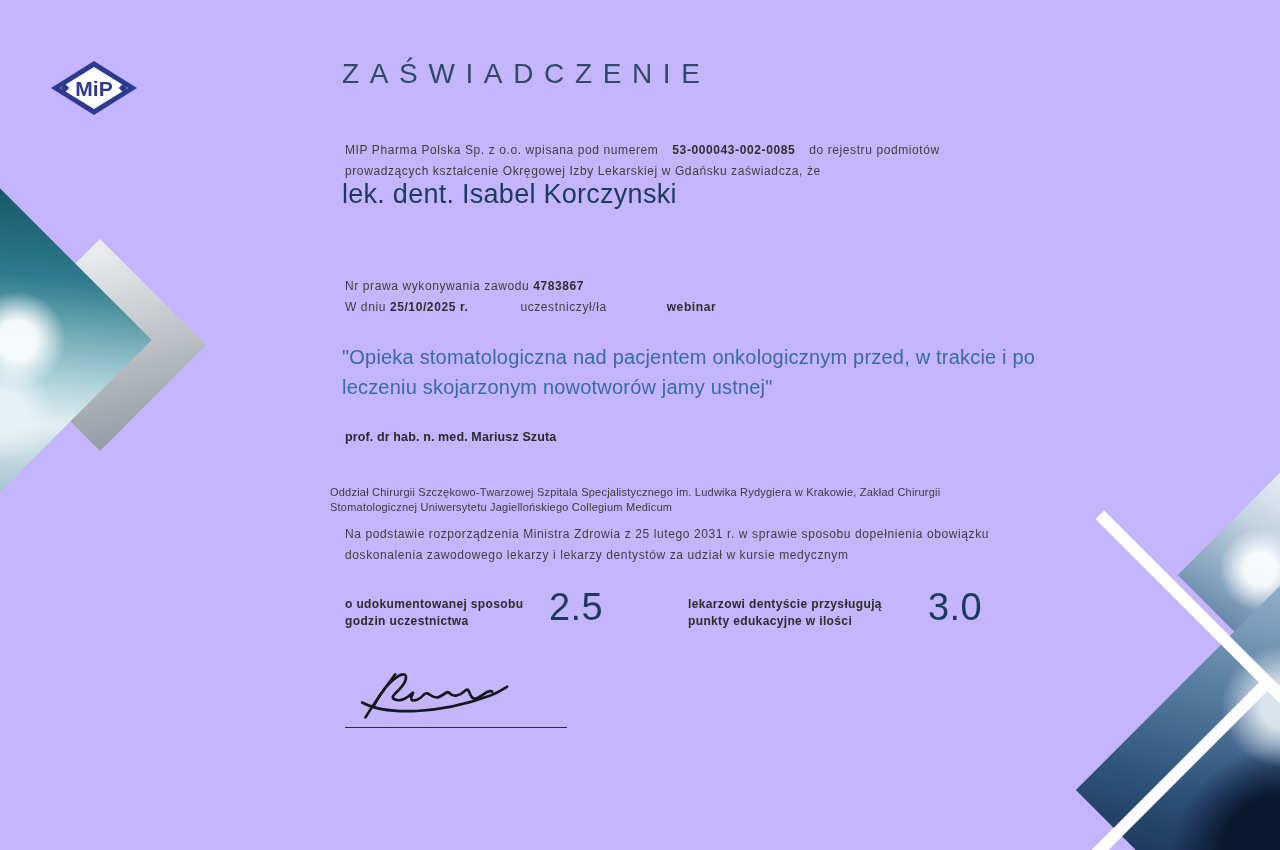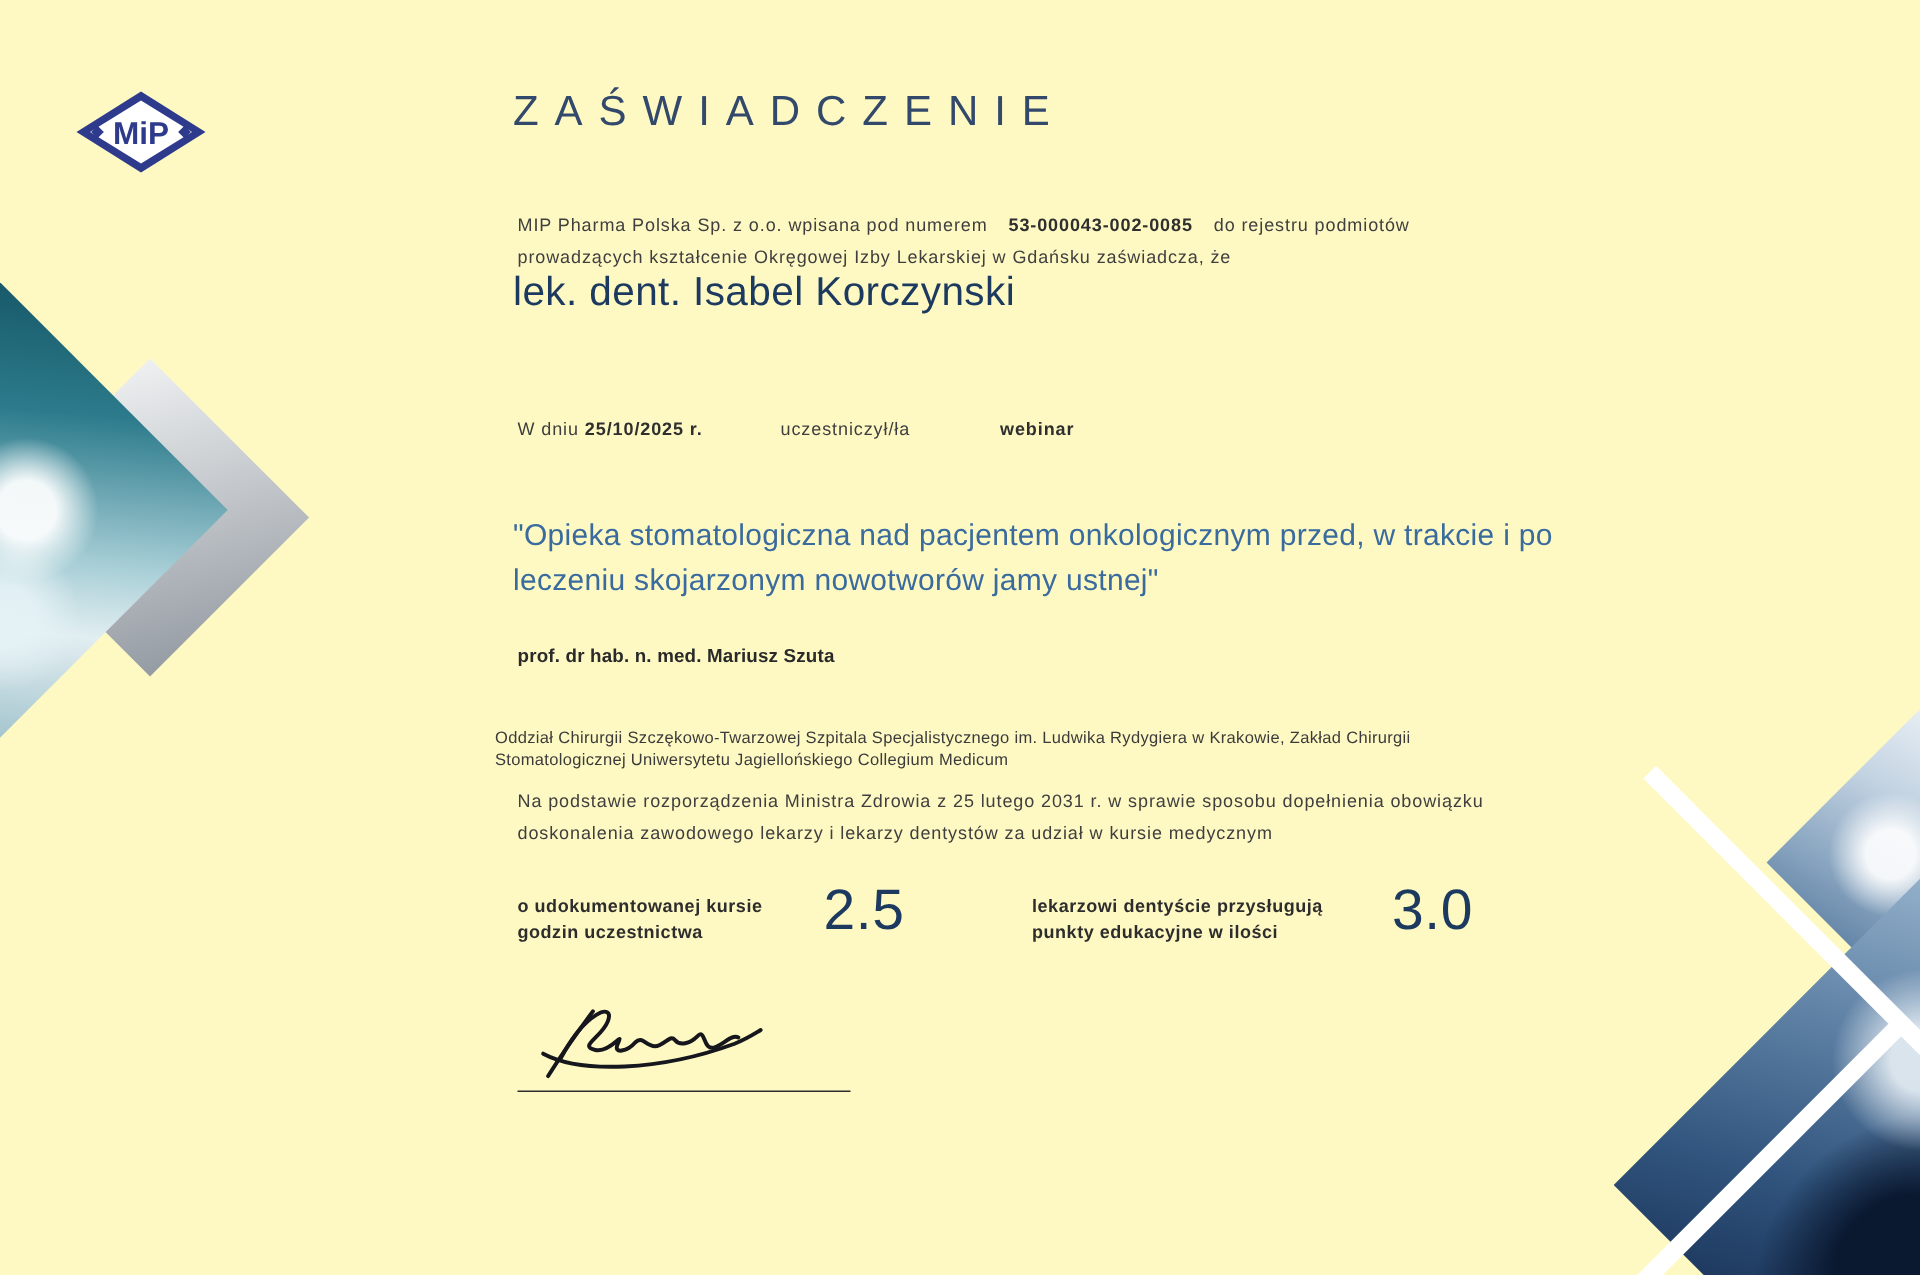--- a/index.html
+++ b/index.html
@@ -1,20 +1,20 @@
 <!DOCTYPE html>
 <html><head>
 <meta charset="utf-8">
 <style>
   * { margin:0; padding:0; box-sizing:border-box; }
   html,body { background:#ffffff; }
   body { font-family:"Liberation Sans", sans-serif; }
   .page {
     position:relative; width:1280px; height:850px;
-    background:#fef9c3; overflow:hidden;
+    background:#c4b5fd; overflow:hidden;
   }
   .abs { position:absolute; }
 
   
   .logo { left:50px; top:60px; width:88px; height:56px; }
 
   
   .title {
     left:342px; top:58px;
     font-size:28px; font-weight:300; color:#33496b;
@@ -140,36 +140,40 @@
   <div class="abs intro bodytext">
     <span>MIP Pharma Polska Sp. z o.o. wpisana pod numerem</span>
     <span class="bold num">53-000043-002-0085</span>
     <span>do rejestru podmiotów prowadzących kształcenie Okręgowej Izby Lekarskiej w Gdańsku zaświadcza, że</span>
   </div>
 
   <div class="abs name">lek. dent. Isabel Korczynski</div>
 
   <div class="abs license bodytext">
     <span class="row">
+      <span>Nr prawa wykonywania zawodu</span>
+      <span class="bold">4783867</span>
+    </span>
+    <span class="row">
       <span>W dniu</span>
       <span class="bold">25/10/2025 r.</span>
       <span class="gap1">uczestniczył/ła</span>
       <span class="bold gap2">webinar</span>
     </span>
   </div>
 
   <div class="abs quote">"Opieka stomatologiczna nad pacjentem onkologicznym przed, w trakcie i po leczeniu skojarzonym nowotworów jamy ustnej"</div>
 
   <div class="abs lecturer">prof. dr hab. n. med. Mariusz Szuta</div>
 
   <div class="abs affiliation">Oddział Chirurgii Szczękowo-Twarzowej Szpitala Specjalistycznego im. Ludwika Rydygiera w Krakowie, Zakład Chirurgii Stomatologicznej Uniwersytetu Jagiellońskiego Collegium Medicum</div>
 
   <div class="abs legal bodytext">Na podstawie rozporządzenia Ministra Zdrowia z 25 lutego 2031 r. w sprawie sposobu dopełnienia obowiązku doskonalenia zawodowego lekarzy i lekarzy dentystów za udział w kursie medycznym</div>
 
-  <div class="abs hours-label">o udokumentowanej kursie godzin uczestnictwa</div>
+  <div class="abs hours-label">o udokumentowanej sposobu godzin uczestnictwa</div>
   <div class="abs hours-value big-num">2.5</div>
   <div class="abs points-label">lekarzowi dentyście przysługują punkty edukacyjne w ilości</div>
   <div class="abs points-value big-num">3.0</div>
 
   <div class="abs signature">
     <svg viewBox="0 0 200 70" width="190" height="58">
       <g fill="none" stroke="#16161d" stroke-width="3.2" stroke-linecap="round">
         <path d="M46 10 C 34 26, 20 46, 10 62"></path>
         <path d="M20 48 C 40 10, 64 2, 58 18 C 53 31, 34 38, 48 41 C 60 44, 72 24, 66 36 C 62 45, 74 42, 80 35 C 86 29, 88 38, 96 38 C 103 38, 108 28, 112 33 C 116 38, 124 36, 130 30 C 137 23, 134 42, 144 39 C 152 36, 158 28, 163 31"></path>
         <path d="M6 44 C 36 60, 100 58, 160 36 C 170 32, 176 28, 181 25"></path>

